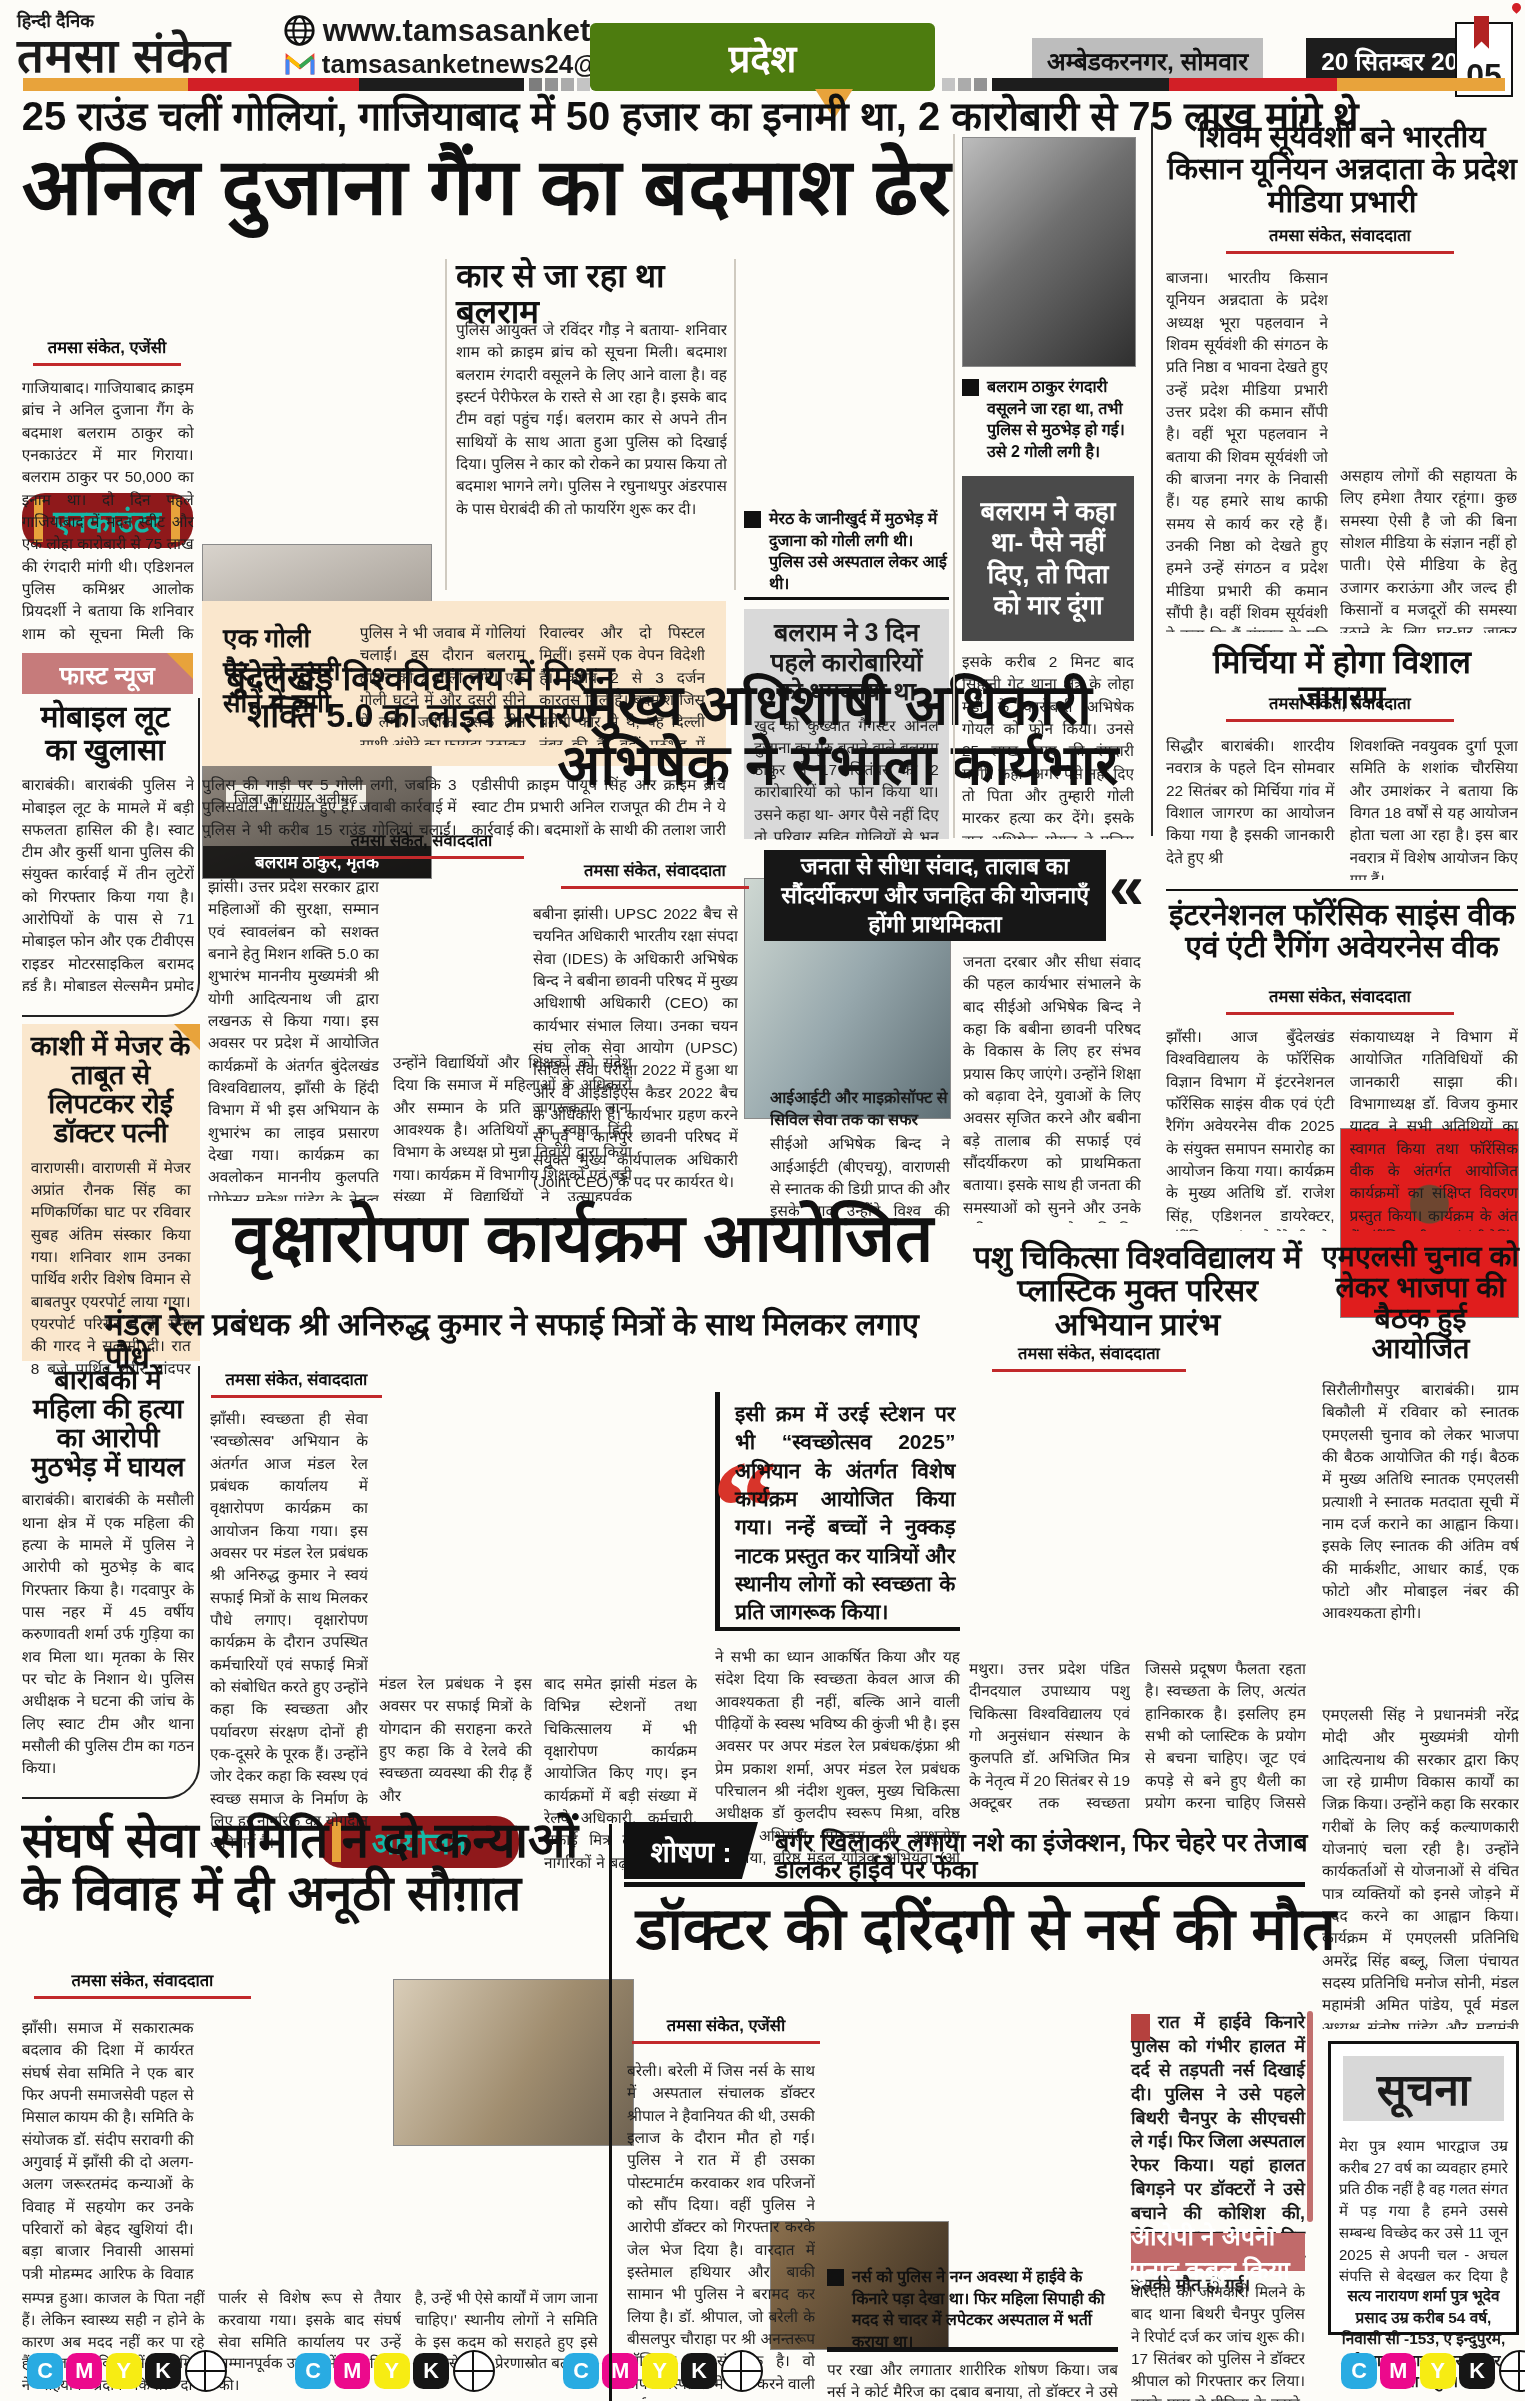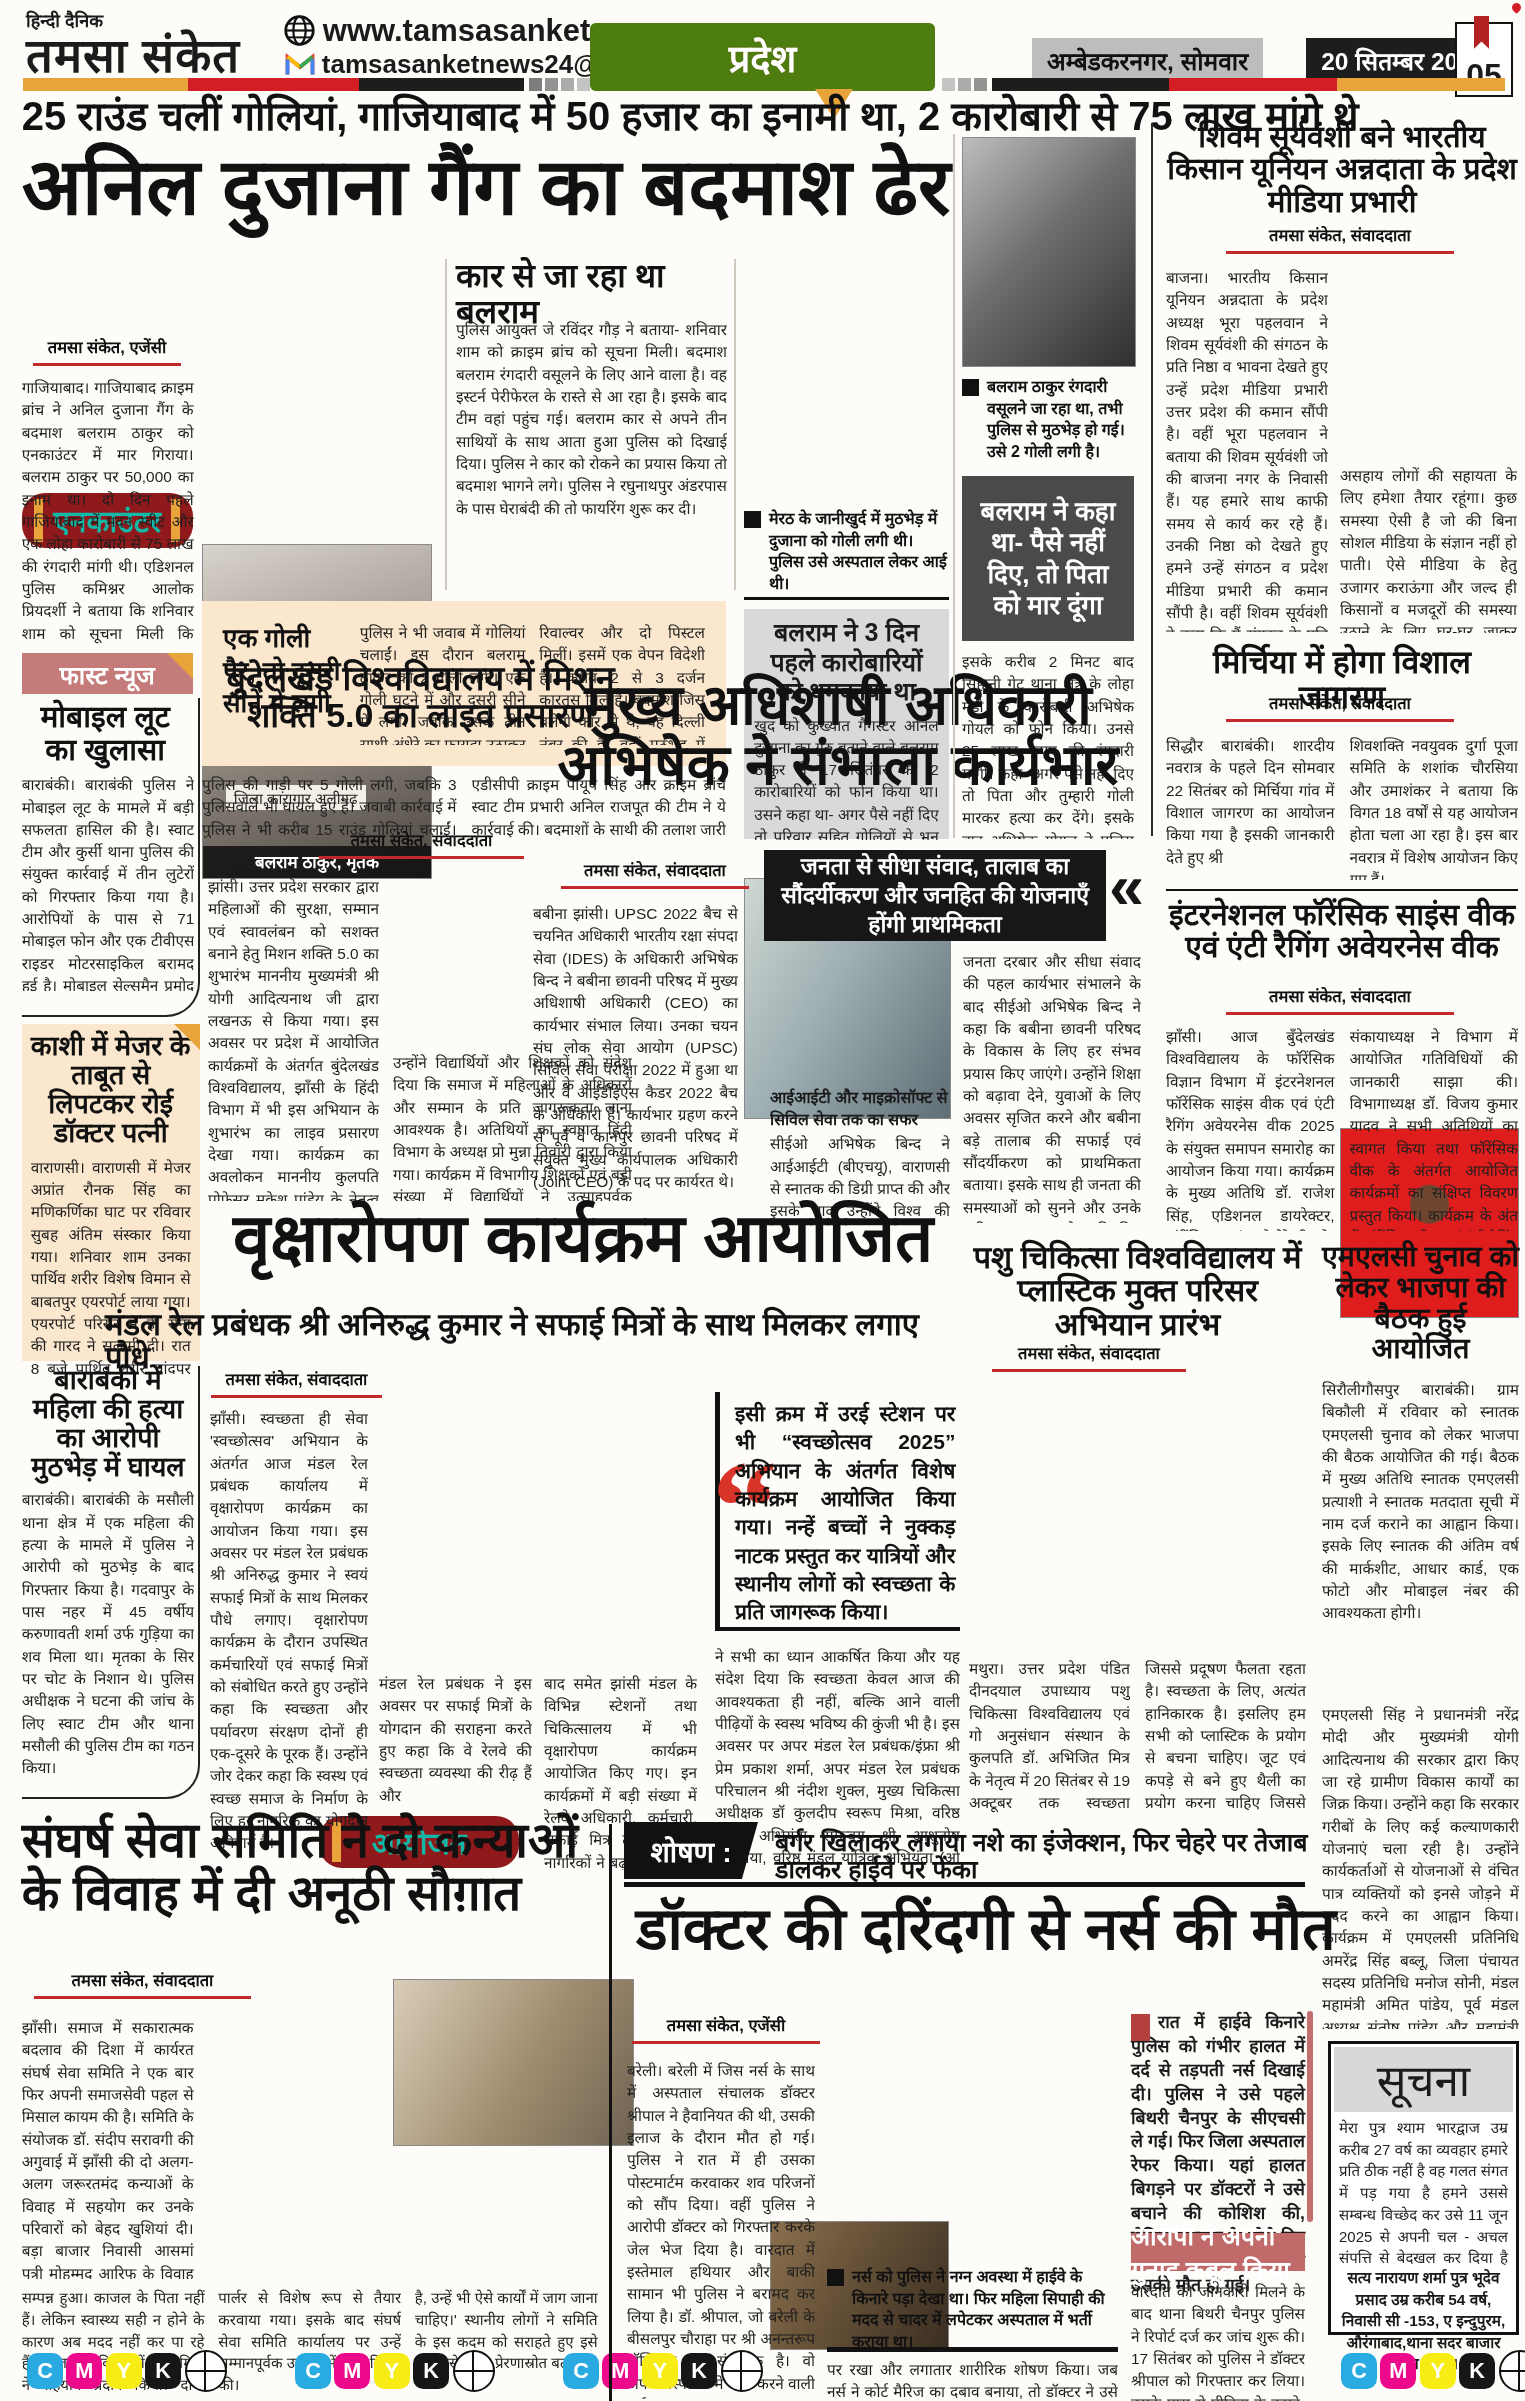--- a/index.html
+++ b/index.html
@@ -25,21 +25,21 @@
   .reg{width:38px;height:38px;border:2.3px solid #111;border-radius:50%;background:
        linear-gradient(#111,#111) 50% 0/2.3px 100% no-repeat,
        linear-gradient(#111,#111) 0 50%/100% 2.3px no-repeat,#fff;}
   .center{text-align:center;}
 </style>
 </head>
 <body>
 
 <div id="page">
 
-  <div class="abs" style="left:26px;top:8px;">
+  <div class="abs" style="left:17px;top:8px;">
     <div style="font-size:18px;font-weight:700;">हिन्दी दैनिक</div>
     <div style="font-size:47px;font-weight:900;letter-spacing:1.1px;line-height:1.0;">तमसा संकेत</div>
   </div>
 
   <div class="abs" style="left:283px;top:12.5px;display:flex;align-items:center;gap:6.8px;">
     <svg width="33" height="33" viewBox="0 0 24 24">
         <circle cx="12" cy="12" r="10" fill="none" stroke="#111" stroke-width="2"></circle>
         <ellipse cx="12" cy="12" rx="4.5" ry="10" fill="none" stroke="#111" stroke-width="1.6"></ellipse>
         <line x1="2" y1="12" x2="22" y2="12" stroke="#111" stroke-width="1.6"></line>
         <line x1="3.5" y1="7" x2="20.5" y2="7" stroke="#111" stroke-width="1.4"></line>
@@ -259,21 +259,21 @@
     <div style="position:absolute;left:0px;top:3.4px;width:19.4px;height:27px;background:#b5413e;"></div>
     <div style="margin-left:0px;font-size:17.7px;font-weight:800;line-height:1.35;text-align:justify;text-indent:27px;">रात में हाईवे किनारे पुलिस को गंभीर हालत में दर्द से तड़पती नर्स दिखाई दी। पुलिस ने उसे पहले बिथरी चैनपुर के सीएचसी ले गई। फिर जिला अस्पताल रेफर किया। यहां हालत बिगड़ने पर डॉक्टरों ने उसे बचाने की कोशिश की, लेकिन वारदात के चौथे दिन 20 सितंबर की रात को उसकी मौत हो गई।</div>
     <div style="position:absolute;right:-8px;top:0;width:5.7px;height:211px;background:#c1706e;border-radius:3.4px;"></div>
   </div>
   <div class="abs" style="left:1131px;top:2233px;width:174px;height:38px;background:#c16a6a;color:#fff;display:flex;align-items:center;justify-content:center;">
     <span style="font-size:25px;font-weight:900;">आरोपी ने अपना गुनाह कबूल किया</span>
   </div>
   <div class="abs bt" style="left:1131px;top:2281px;width:174px;height:120px;overflow:hidden;">वारदात की जानकारी मिलने के बाद थाना बिथरी चैनपुर पुलिस ने रिपोर्ट दर्ज कर जांच शुरू की। 17 सितंबर को पुलिस ने डॉक्टर श्रीपाल को गिरफ्तार कर लिया। उसके पास से पीड़िता के कपड़े- फिरोजी रंग का सूट, प्लाजो, दुपट्टा, लेडीज इनर वियर, गुलाबी रंग की चप्पल, वारदात में इस्तेमाल हुआ लोहे का रॉड, तेजाब की दो बोतलें (एक भरी) बरामद हुए। पुलिस ने उसे हिरासत में ले लिया था।</div>
 
   <div class="abs" style="left:1328px;top:2041px;width:191px;height:294px;border:3.4px solid #111;background:#fff;box-sizing:border-box;">
-    <div style="background:#d8d8d8;text-align:center;font-size:44px;font-weight:400;padding:2.3px 0;margin:3px;">सूचना</div>
+    <div style="background:#d8d8d8;text-align:center;font-size:44px;font-weight:700;padding:2.3px 0;margin:12px;">सूचना</div>
     <div class="bt" style="padding:2.3px 8px;height:148px;overflow:hidden;font-size:15px;">मेरा पुत्र श्याम भारद्वाज उम्र करीब 27 वर्ष का व्यवहार हमारे प्रति ठीक नहीं है वह गलत संगत में पड़ गया है हमने उससे सम्बन्ध विच्छेद कर उसे 11 जून 2025 से अपनी चल - अचल संपत्ति से बेदखल कर दिया है वह अपने कृत्य एवं लेन -देन का स्वयं जिम्मेदार होगा। मेरे व मेरे परिवार के किसी भी सदस्य का कोई सम्बन्ध सरोकार नहीं होगा।</div>
     <div style="padding:0 8px;font-size:15.4px;font-weight:800;text-align:center;line-height:1.4;">सत्य नारायण शर्मा पुत्र भूदेव प्रसाद उम्र करीब 54 वर्ष, निवासी सी -153, ए इन्दुपुरम, औरंगाबाद,थाना सदर बाजार जिला मथुरा।</div>
   </div>
 
   <div class="abs cmyk" style="left:27px;top:2350px;">
     <div class="chip" style="background:#29abe2;">C</div>
     <div class="chip" style="background:#ec098c;">M</div>
     <div class="chip" style="background:#f7ec13;">Y</div>
     <div class="chip" style="background:#161616;">K</div>
     <div class="reg"></div>

